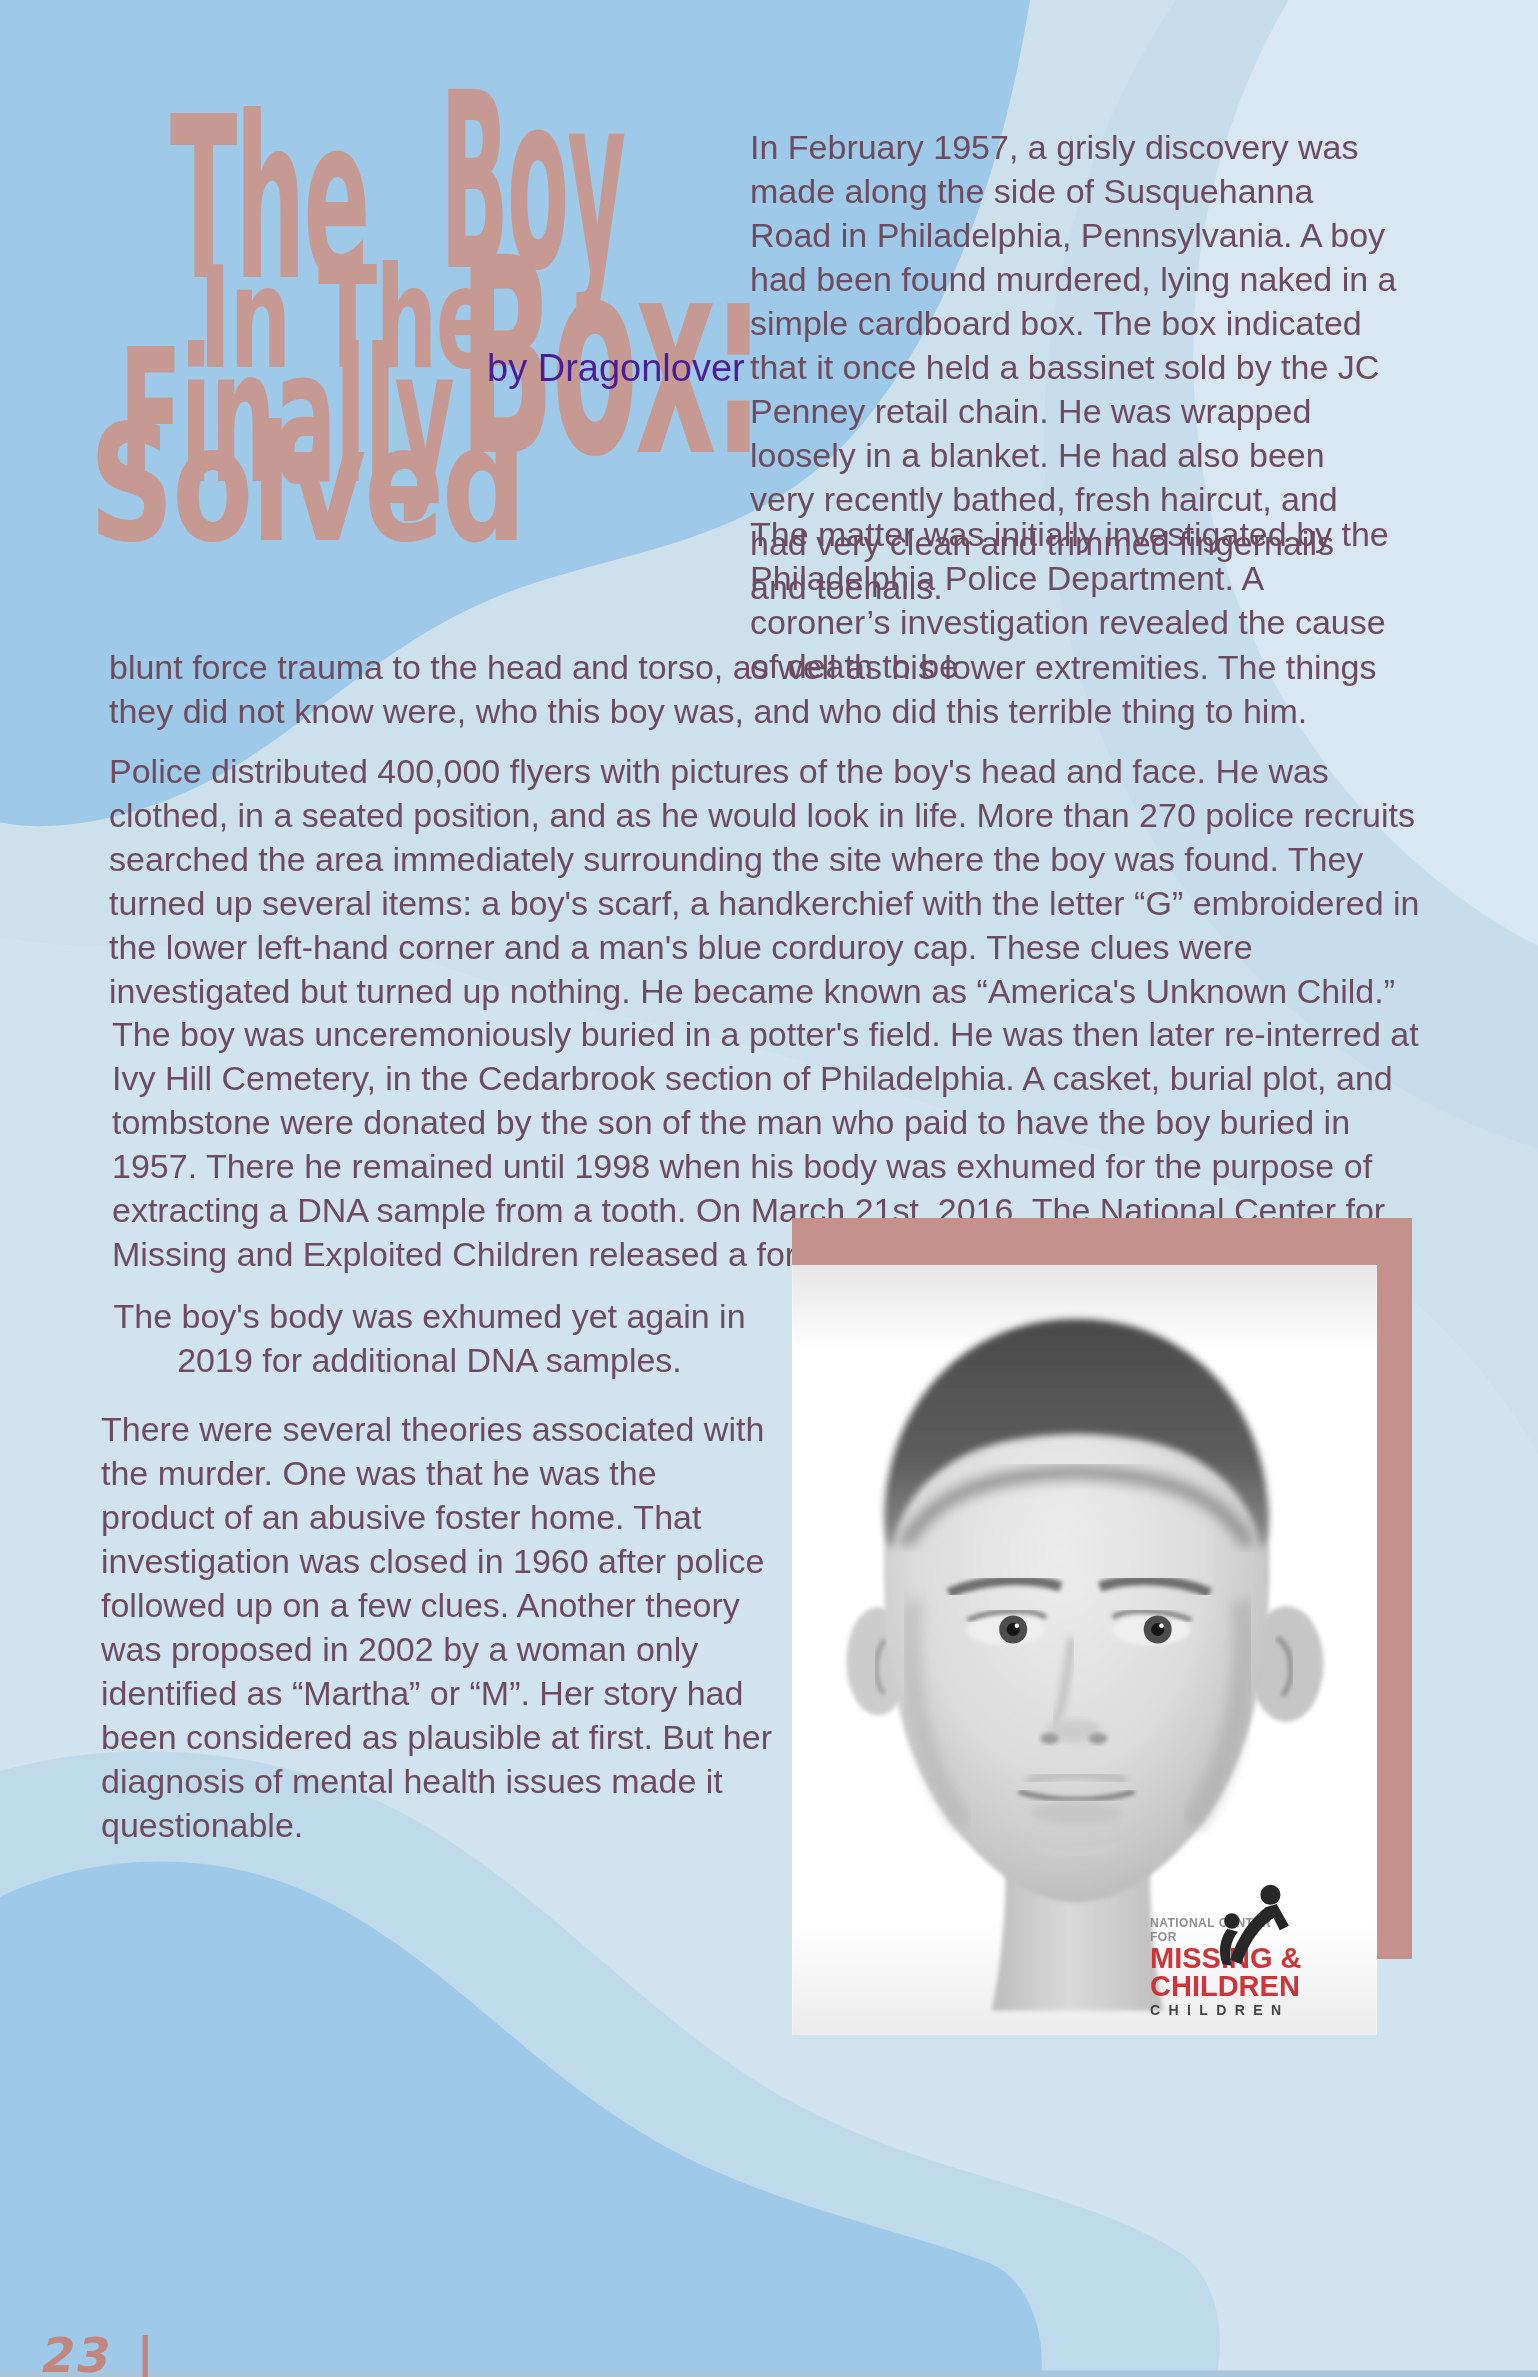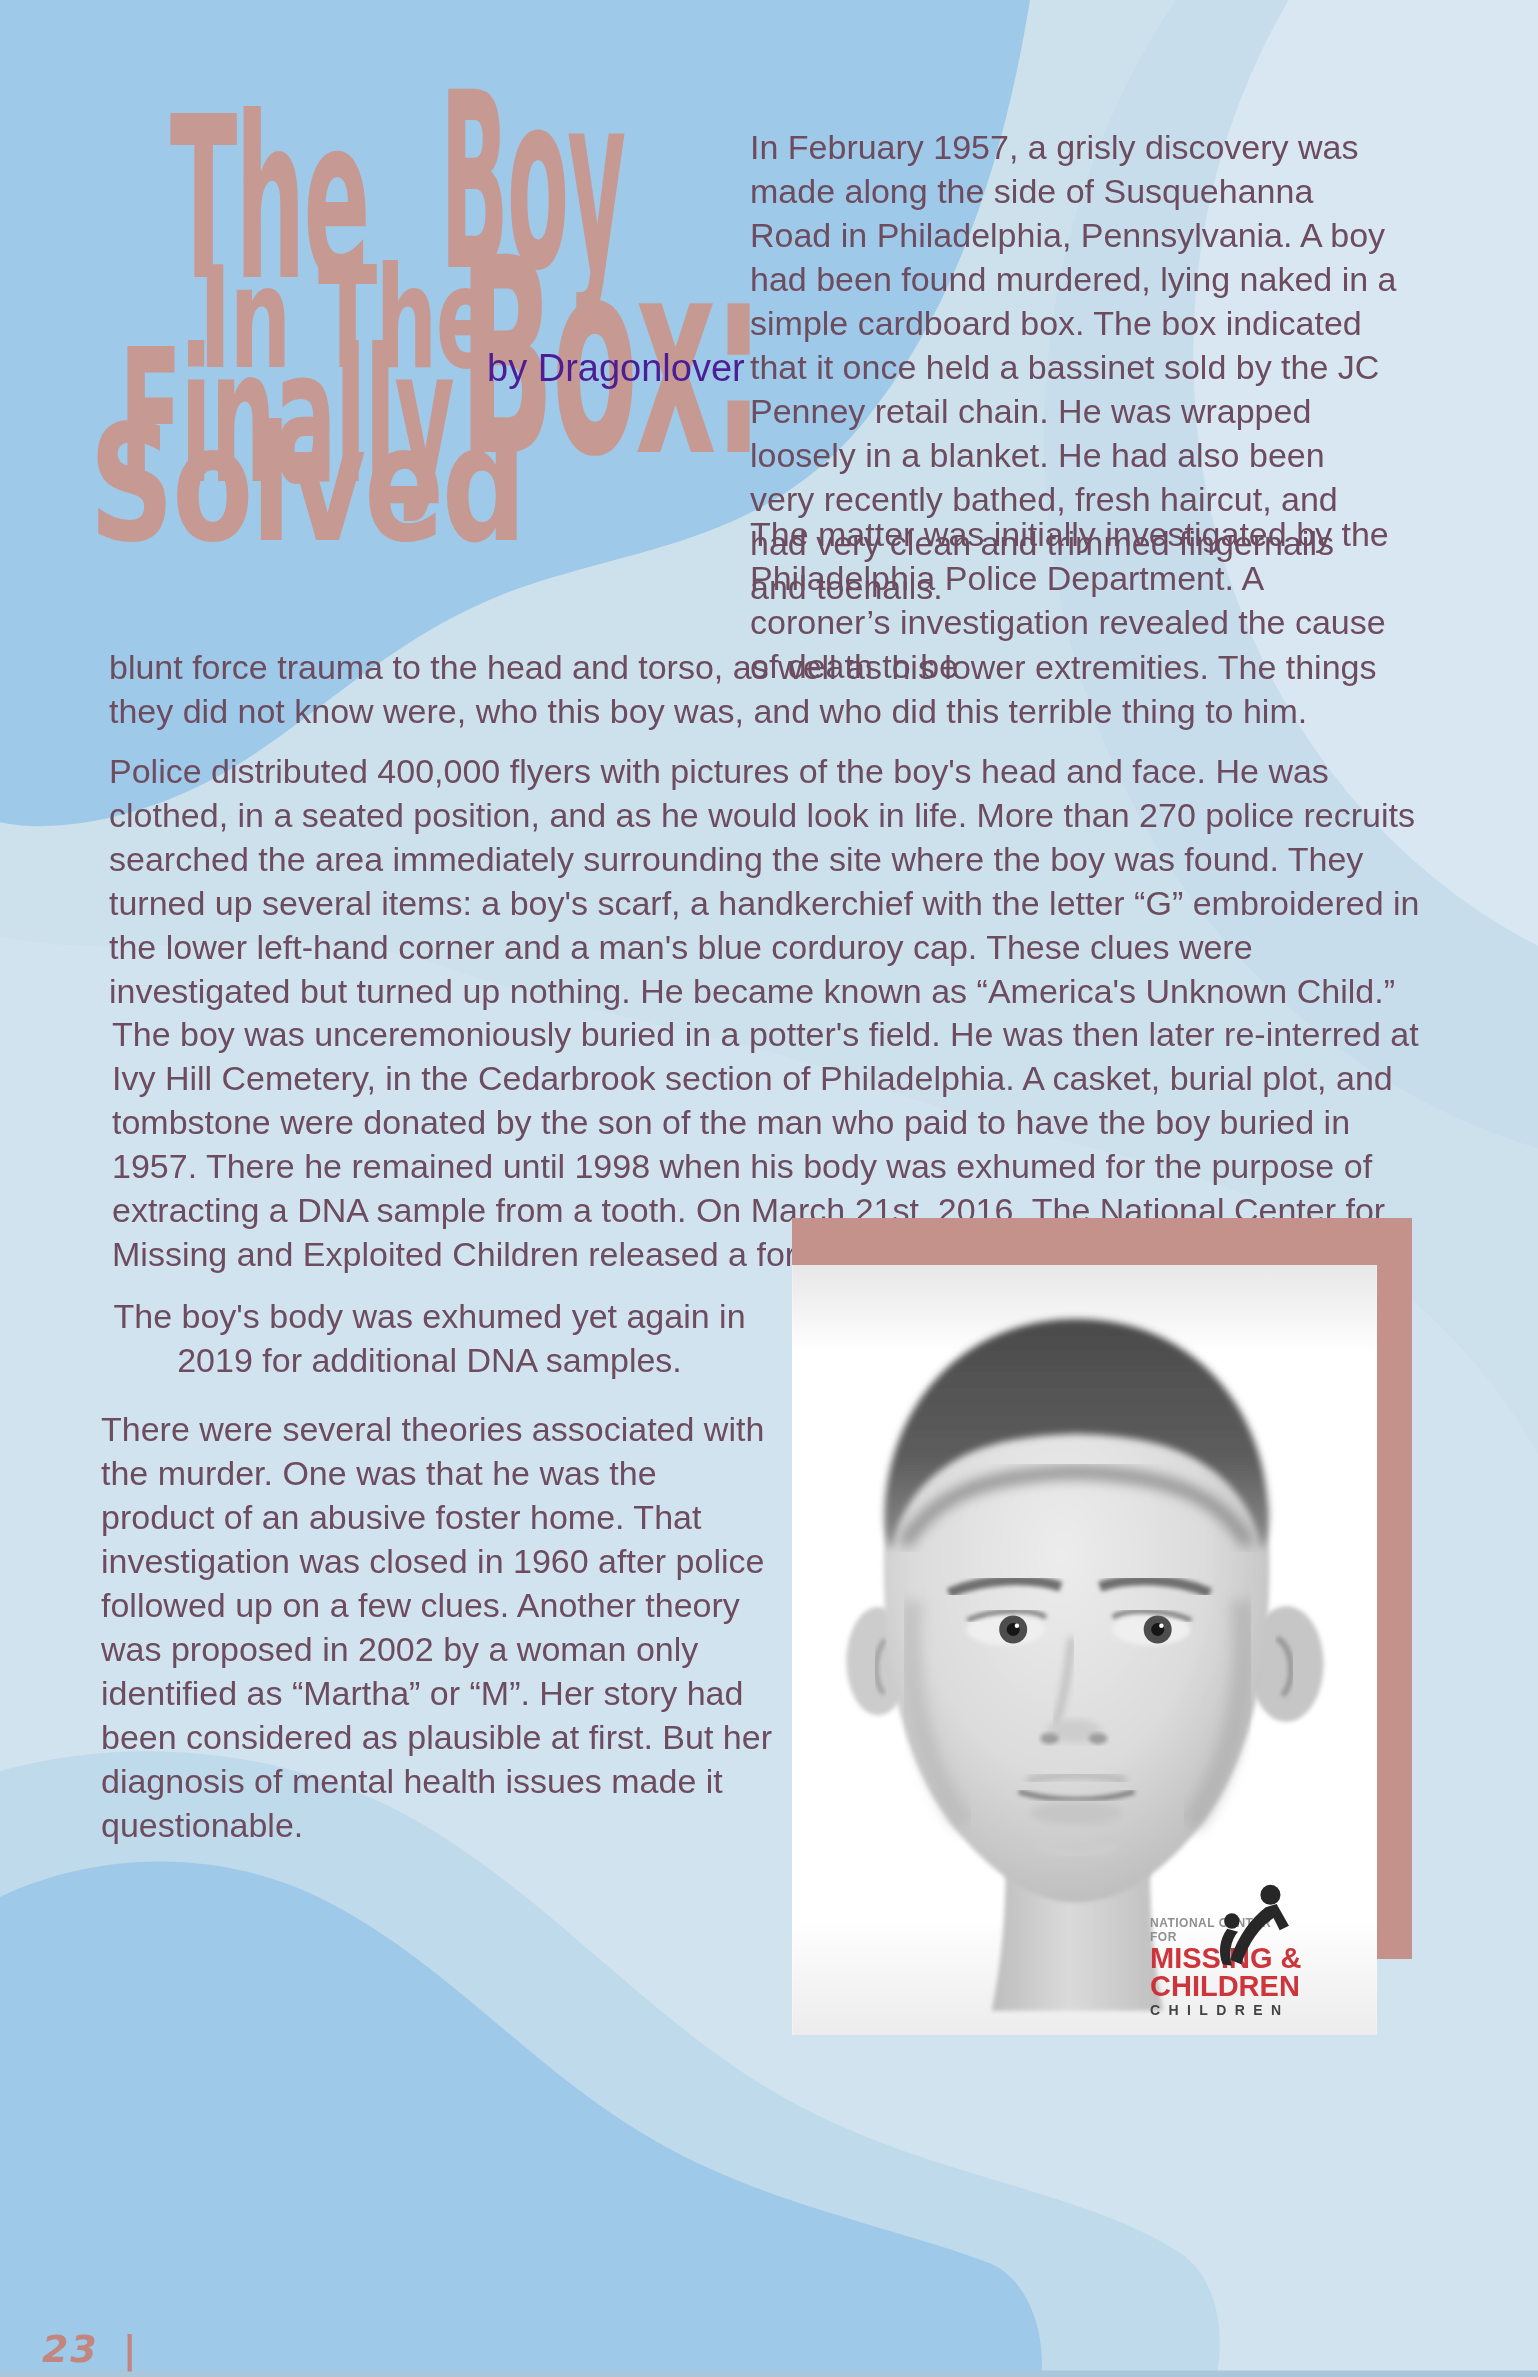--- a/index.html
+++ b/index.html
@@ -60,21 +60,21 @@
   }
   .wm-fig{position:absolute;right:1.9px;top:-32px;width:54px;height:60px;fill:#1c1c1c;}
   .wm-small{font-size:12px;color:#8a8a8a;font-weight:700;letter-spacing:0.5px;line-height:14px;width:140px;}
   .wm-red{font-size:29px;font-weight:800;color:#cb2b31;line-height:28px;letter-spacing:0;}
   .wm-children{font-size:14px;color:#3a3a3a;font-weight:700;letter-spacing:8.4px;margin-top:1.9px;}
 
   
   .footer{
     position:absolute;left:0;top:2327px;width:1538px;height:50px;z-index:6;
     font-family:"DejaVu Sans", sans-serif;font-weight:800;font-style:italic;
-    color:#c2867f;font-size:38px;text-align:right;
+    color:#c2867f;font-size:48px;text-align:right;
   }
   .footer .pageno{position:absolute;left:42px;top:0;letter-spacing:1.9px;}
   .footer .section{position:absolute;right:112px;top:0;white-space:nowrap;}
   .footer .sep{padding:0 24px;}
 </style>
 </head>
 <body>
 
 <div class="page">
 

